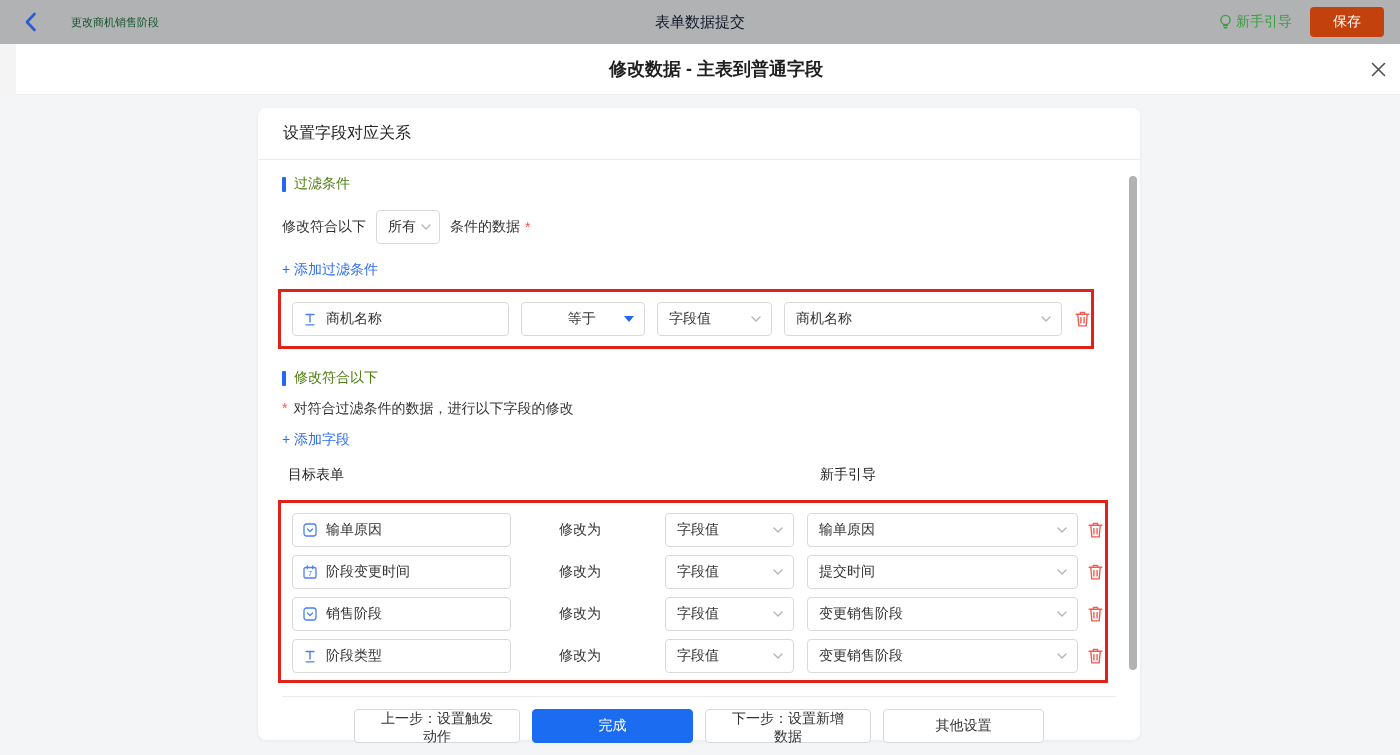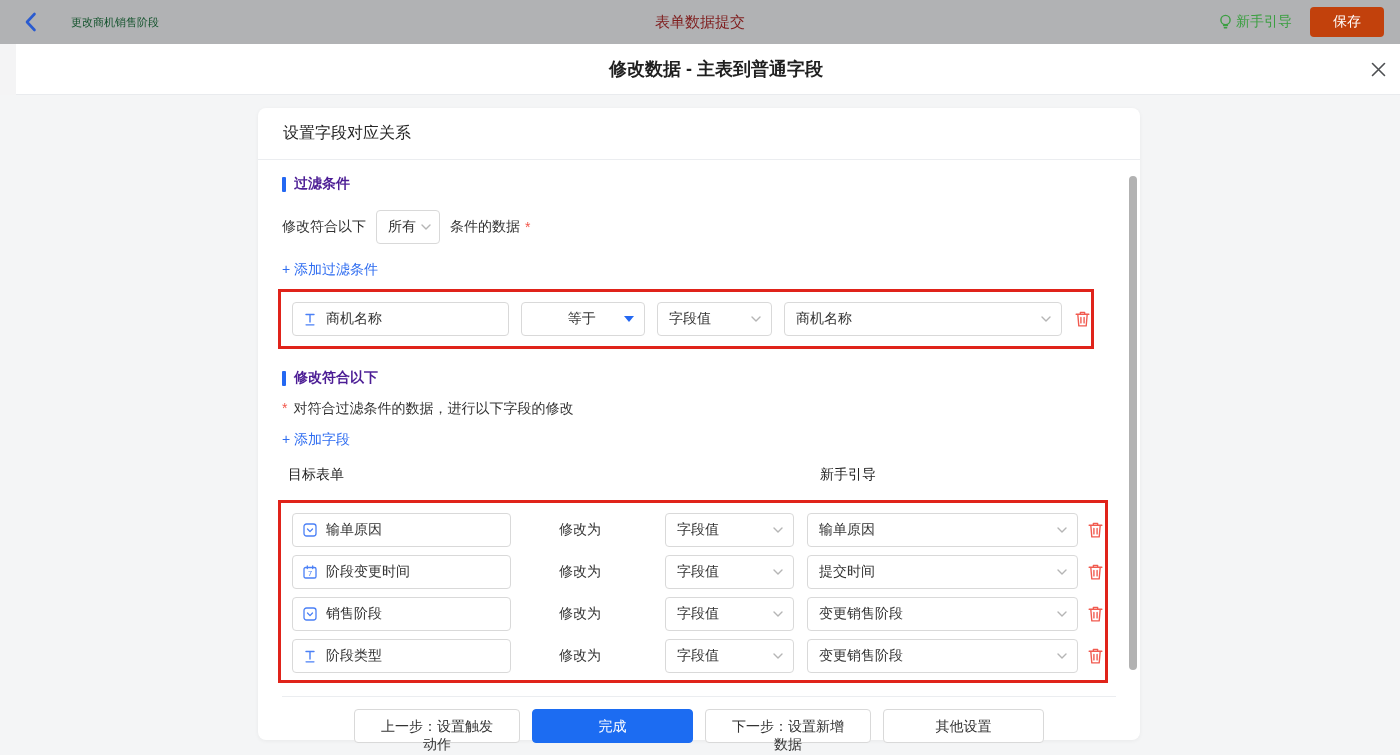--- a/index.html
+++ b/index.html
@@ -6,21 +6,21 @@
   html,body { width:1400px; height:755px; }
   body { font-family:"Liberation Sans","DejaVu Sans",sans-serif; background:#f4f4f5; color:#333; }
   .stage { position:relative; width:1400px; height:755px; overflow:hidden; }
 
   
   .topbar { position:absolute; left:0; top:0; width:1400px; height:44px; background:#b1b2b4;
             display:flex; align-items:center; padding:0 16px; }
   .back-btn { display:flex; align-items:center; cursor:pointer; margin-left:8px; }
   .topbar-title { margin-left:34px; font-size:11px; font-weight:500; color:#14532d; }
   .title-underline { position:absolute; left:57px; top:45px; width:136px; border-bottom:1px dashed #9aa0a6; }
-  .topbar-center { position:absolute; left:0; right:0; text-align:center; font-size:15px; color:#7f1d1d; pointer-events:none; }
+  .topbar-center { position:absolute; left:0; right:0; text-align:center; font-size:15px; color:#0f172a; pointer-events:none; }
   .topbar-right { margin-left:auto; display:flex; align-items:center; gap:18px; }
   .guide-link { display:flex; align-items:center; gap:3px; color:#3b9f41; font-size:14px; cursor:pointer; }
   .save-btn { background:#c2410c; color:#fff; font-size:14px; border:none; border-radius:4px;
               padding:6px 23px; cursor:pointer; }
 
   
   .modal-header { position:absolute; left:16px; top:44px; width:1400px; height:51px; background:#fff;
                   border-bottom:1px solid #e9ebee; display:flex; align-items:center; justify-content:center; }
   .modal-title { font-size:18px; font-weight:600; color:#1f1f1f; }
   .close-btn { position:absolute; right:28px; top:15px; width:20px; height:20px; display:flex;
@@ -28,21 +28,21 @@
 
   
   .page-body { position:absolute; left:0; top:95px; width:1400px; height:660px; background:#f4f5f6; }
   .panel { position:absolute; left:258px; top:13px; width:882px; height:632px; background:#fff;
            border-radius:8px; box-shadow:0 1px 4px rgba(0,0,0,.05); }
   .panel-header { height:52px; display:flex; align-items:center; padding-left:25px; font-size:16px;
                   color:#262626; border-bottom:1px solid #ebedf0; }
   .panel-content { padding:0 24px; }
   .scroll-thumb { position:absolute; right:3px; top:68px; width:8px; height:494px; background:#b2b2b2; border-radius:4px; }
 
-  .section-title { display:flex; align-items:center; font-size:14px; font-weight:bold; color:#4c1d95; }
+  .section-title { display:flex; align-items:center; font-size:14px; font-weight:normal; color:#4d7c0f; }
   .section-bar { width:4px; height:15px; background:#2468f2; margin-right:8px; border-radius:1px; }
 
   .match-row { display:flex; align-items:center; margin-top:17px; font-size:14px; color:#333; }
   .match-row .txt { margin-right:10px; } .match-row .txt2 { margin-left:10px; }
   .mini-select { width:64px; height:34px; border:1px solid #d9d9d9; border-radius:4px; display:flex;
                  align-items:center; padding:0 8px 0 11px; justify-content:space-between; font-size:14px; cursor:pointer; background:#fff; }
   .req { color:#f2564a; margin-left:5px; font-size:14px; }
 
   .add-link { margin-top:17px; color:#2e6cf0; font-size:14px; cursor:pointer; width:fit-content; }
 
@@ -70,21 +70,21 @@
 
   .map-row { display:flex; align-items:center; height:42px; }
   .modify-lbl { margin-left:48px; font-size:14px; color:#333; width:43px; flex:none; }
   .sel-vt2 { width:129px; margin-left:63px; }
   .sel-out { width:271px; margin-left:13px; }
   .map-row .trash { margin-left:9px; }
 
   .panel-footer { margin:13px 24px 0 24px; border-top:1px solid #ebedf0; padding-top:12px;
                   display:flex; justify-content:center; gap:12px; }
   .foot-btn { height:34px; border:1px solid #d9d9d9; border-radius:4px; background:#fff; color:#333;
-              font-size:14px; cursor:pointer; padding:8px 20px; }
+              font-size:14px; cursor:pointer; padding:0 20px; }
   .foot-btn.prev { width:166px; } .foot-btn.next { width:166px; } .foot-btn.other { width:161px; }
   .foot-btn.primary { width:161px; background:#1c6cf2; border-color:#1c6cf2; color:#fff; }
 </style>
 </head>
 <body>
 
 <div class="stage">
 
   <div class="topbar">
     <span class="back-btn">

